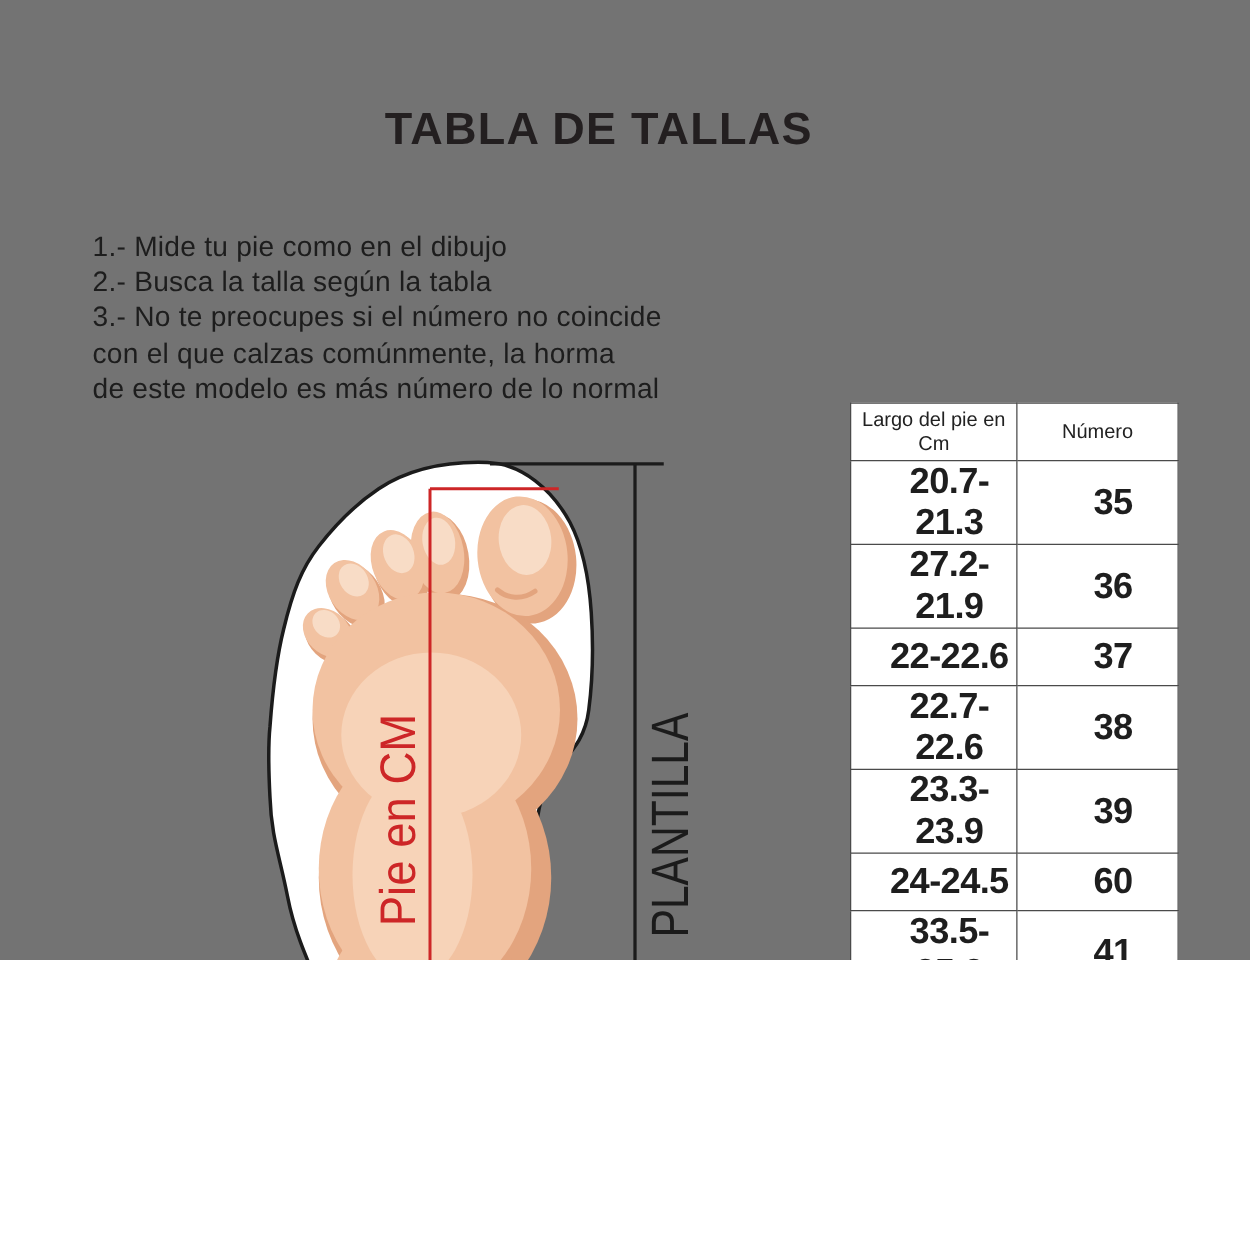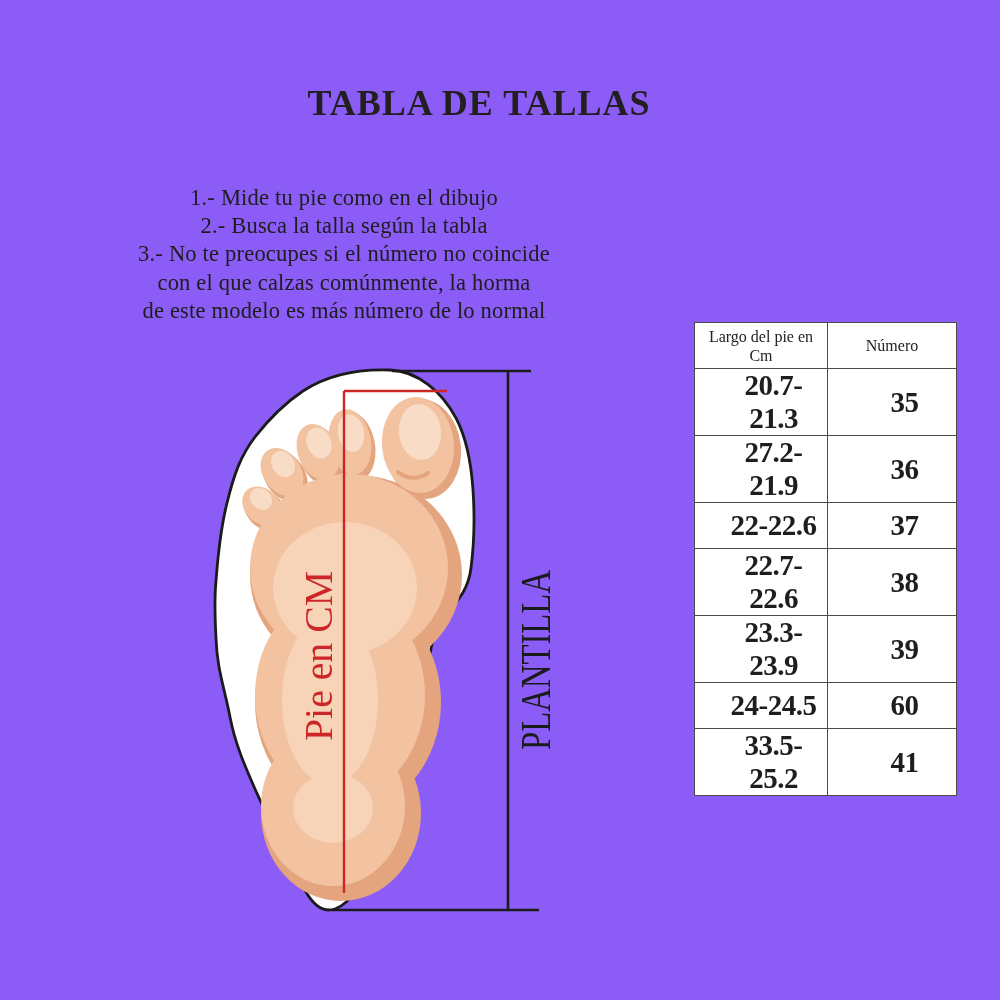--- a/index.html
+++ b/index.html
@@ -1,33 +1,32 @@
 <!DOCTYPE html>
 <html style="--table-border: #4a4a4a;"><head>
 <meta charset="utf-8">
 <style>
   html,body { margin:0; padding:0; background:#ffffff; }
   .page {
-    position:relative; width:1000px; height:1000px; background:#8b5cf6;
-    font-family:Liberation Serif, serif; color:#231f20;
+    position:relative; width:1000px; height:768px; background:#737373;
+    font-family:Liberation Sans, sans-serif; color:#231f20;
     overflow:hidden;
   }
   .title {
     position:absolute; top:82px; left:0; width:958px; text-align:center;
     font-size:36px; font-weight:700; letter-spacing:1px; color:#231f20;
   }
   .instructions {
     position:absolute; left:74px; top:184px; width:540px;
     font-size:22.5px; line-height:28.2px; font-weight:500; color:#1d1d1d;
     letter-spacing:0.2px;
-    text-align:center;
   }
   .diagram-svg { position:absolute; left:180px; top:340px; }
   .size-table {
-    position:absolute; left:694px; top:322px;
+    position:absolute; left:680px; top:322px;
     border-collapse:collapse; table-layout:fixed; background:#ffffff;
   }
   .size-table th, .size-table td {
     border:1.6px solid var(--table-border,#4a4a4a);
     text-align:center; vertical-align:middle; padding:0 2px;
   }
   .size-table th {
     height:45px; font-size:16px; font-weight:400; line-height:19px; color:#222222;
   }
   .size-table td {

